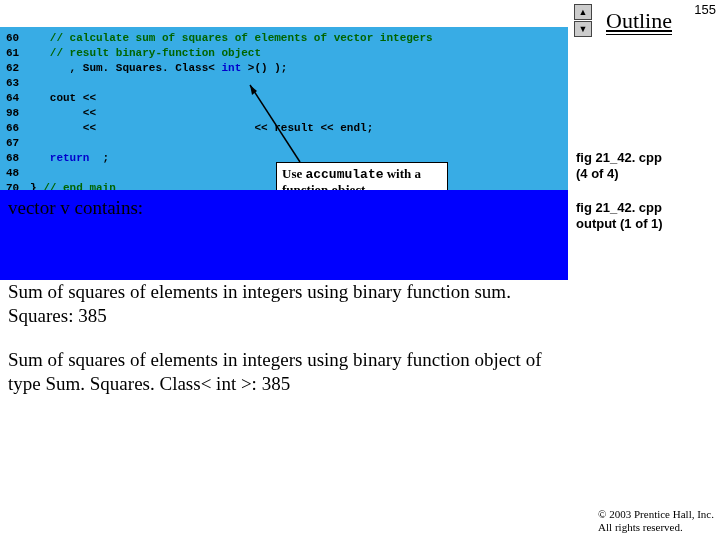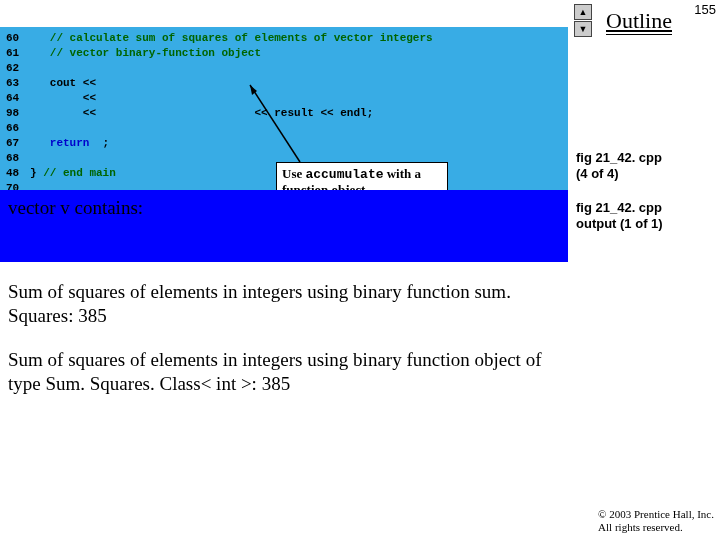--- a/index.html
+++ b/index.html
@@ -40,21 +40,21 @@
     position: relative;
   }
   .code .line { white-space: pre; }
   .comment { color: #006400; }
   .keyword { color: #0000cc; }
   .plain { color: #000; }
   .output-area {
     position: absolute;
     left: 0; top: 190px;
     width: 568px;
-    height: 72px;
+    height: 90px;
     background: #0000ff;
     color: #000;
     padding: 6px 8px;
     font-family: "Times New Roman", serif;
     font-size: 19px;
     line-height: 24px;
   }
   .output2 {
     position: absolute;
     left: 0; top: 274px;
@@ -163,21 +163,22 @@
     <div>98</div>
     <div>66</div>
     <div>67</div>
     <div>68</div>
     <div>48</div>
     <div>70</div>
     <div>71</div>
   </div>
   <div class="code">
     <div class="line comment">   // calculate sum of squares of elements of vector integers</div>
-    <div class="line comment">   // vector binary-function object</div>
+    <div class="line comment">   // result binary-function object</div>
+    <div class="line"><span class="plain">      , Sum. Squares. Class&lt; </span><span class="keyword">int</span><span class="plain"> &gt;() );</span></div>
     <div class="line">&nbsp;</div>
     <div class="line plain">   cout &lt;&lt;</div>
     <div class="line plain">        &lt;&lt;</div>
     <div class="line"><span class="plain">        &lt;&lt;</span><span class="plain">                        &lt;&lt; result &lt;&lt; endl;</span></div>
     <div class="line">&nbsp;</div>
     <div class="line"><span class="plain">   </span><span class="keyword">return</span><span class="plain">  ;</span></div>
     <div class="line">&nbsp;</div>
     <div class="line"><span class="plain">} </span><span class="comment">// end main</span></div>
 
     <svg class="arrow">

